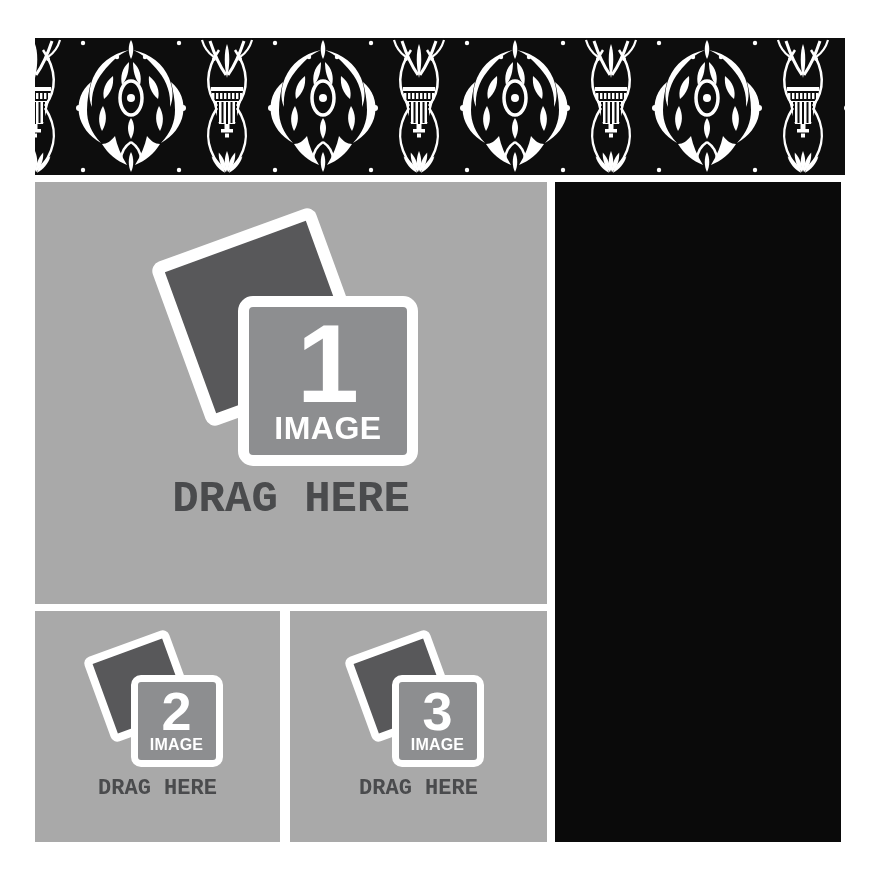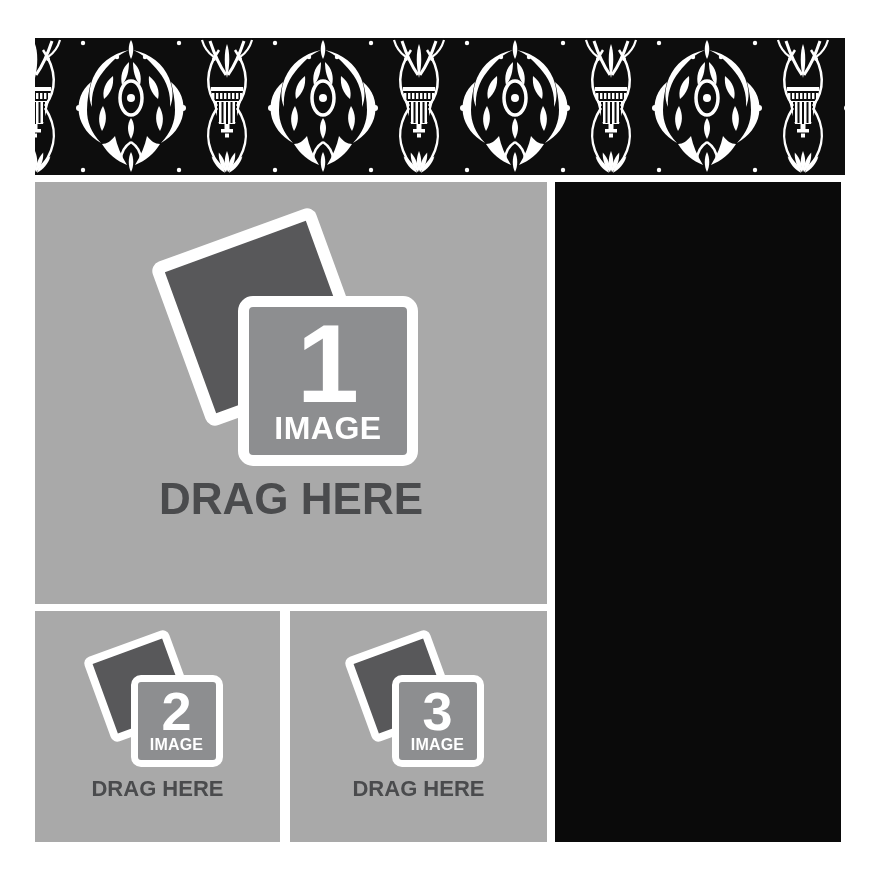--- a/index.html
+++ b/index.html
@@ -45,21 +45,21 @@
   .icon-big .zone-num { font-size:112px; }
   .icon-sm  .zone-num { font-size:54px; }
   .zone-img-label {
     color:#ffffff; font-weight:bold; line-height:1; margin-top:3px;
     letter-spacing:0.5px;
     text-align:center;
   }
   .icon-big .zone-img-label { font-size:32px; }
   .icon-sm  .zone-img-label { font-size:16px; letter-spacing:0.2px; }
   .drag-label {
-    color:#4a4b4d; font-weight:bold; text-align:center;
+    color:#4a4b4d; font-weight:bold; text-align:center;font-family:Liberation Mono, monospace;
   }
   .zone-1 .drag-label { font-size:44px; margin-top:8px; }
   .zone-2 .drag-label, .zone-3 .drag-label { font-size:22px; margin-top:7px; }
 </style>
 </head>
 <body>
 
 <div class="canvas">
 
   <div class="damask-strip">

